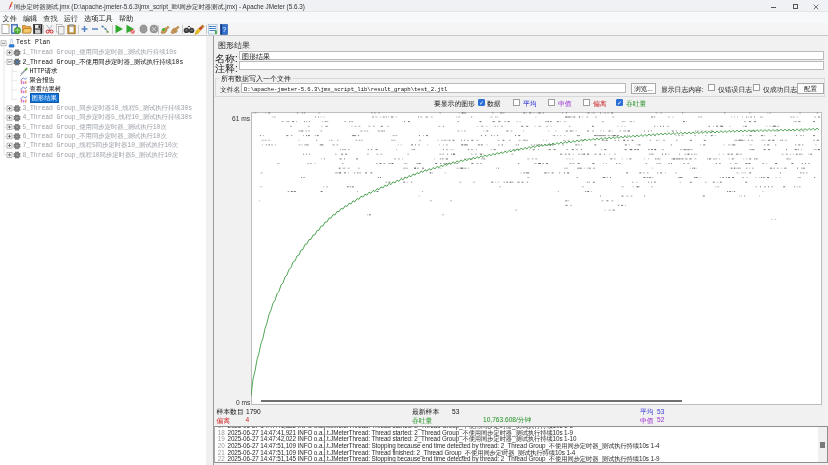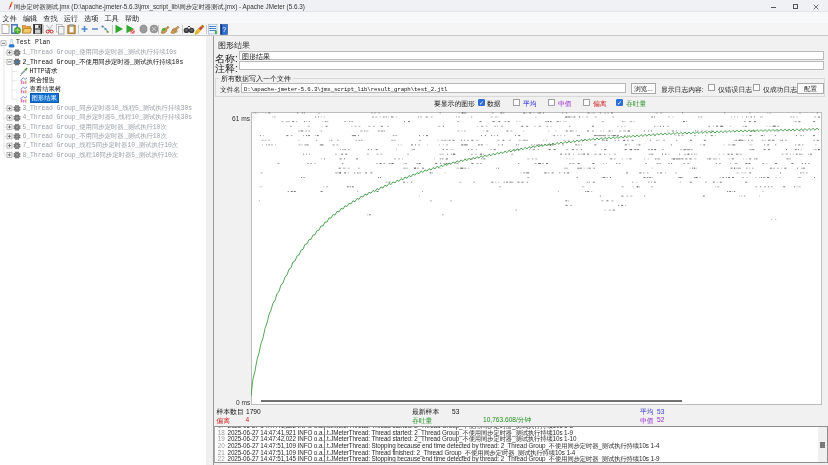--- a/index.html
+++ b/index.html
@@ -24,21 +24,21 @@
  <path d="M4.6 2.8 L3.4 6.4 L5.2 5.2 Z" fill="#c22a85"></path>
 </svg>
 <div class="ab" style="left:14px;top:2.8px;font-size:6.3px;color:#333;white-space:nowrap;">同步定时器测试.jmx (D:\apache-jmeter-5.6.3\jmx_script_lib\同步定时器测试.jmx) - Apache JMeter (5.6.3)</div>
 <div class="ab" style="left:771px;top:7px;width:5px;height:1px;background:#555;"></div>
 <div class="ab" style="left:793px;top:4px;width:5px;height:5px;border:1px solid #555;"></div>
 <svg class="ab" style="left:813px;top:3.5px" width="6" height="6" viewBox="0 0 6 6">
     <path d="M0.7 0.7L5.3 5.3M5.3 0.7L0.7 5.3" stroke="#555" stroke-width="0.8"></path>
   </svg>
 
 <div class="ab" style="left:0;top:12px;width:828px;height:11px;background:#f7f8f9;"></div>
-<div class="ab" style="left:2.5px;top:13.8px;font-size:7.2px;color:#222;white-space:nowrap;letter-spacing:0;">文件<span style="margin-left:6px">编辑</span><span style="margin-left:6px">查找</span><span style="margin-left:6px">运行</span><span style="margin-left:6px">选项</span><span style="margin-left:6px">工具</span><span style="margin-left:6px">帮助</span></div>
+<div class="ab" style="left:2.5px;top:13.8px;font-size:7.2px;color:#222;white-space:nowrap;letter-spacing:0;">文件<span style="margin-left:6px">编辑</span><span style="margin-left:6px">查找</span><span style="margin-left:6px">运行</span><span style="margin-left:6px">选项</span><span style="">工具</span><span style="margin-left:6px">帮助</span></div>
 
 <div class="ab" style="left:0;top:23px;width:828px;height:13px;background:#f5f5f5;border-bottom:1px solid #c8c8c8;"></div>
 <svg class="ab" style="left:1px;top:24px" width="226" height="11" viewBox="0 0 226 11">
 
  <rect x="1" y="0.5" width="7" height="9" fill="#fff" stroke="#9a9a9a" stroke-width="0.8"></rect>
  <path d="M5.5 0.5 L8 0.5 L8 3 Z" fill="#ffe98c" stroke="#c9b25a" stroke-width="0.5"></path>
 
  <rect x="10.5" y="0.5" width="6" height="9" fill="#3a6fc2" stroke="#2a549a" stroke-width="0.6"></rect>
  <rect x="11.5" y="1.5" width="4" height="7" fill="#e8f0fb"></rect>
  <circle cx="16.5" cy="6.5" r="3.2" fill="#4cae2e" stroke="#2e7d1a" stroke-width="0.5"></circle>

